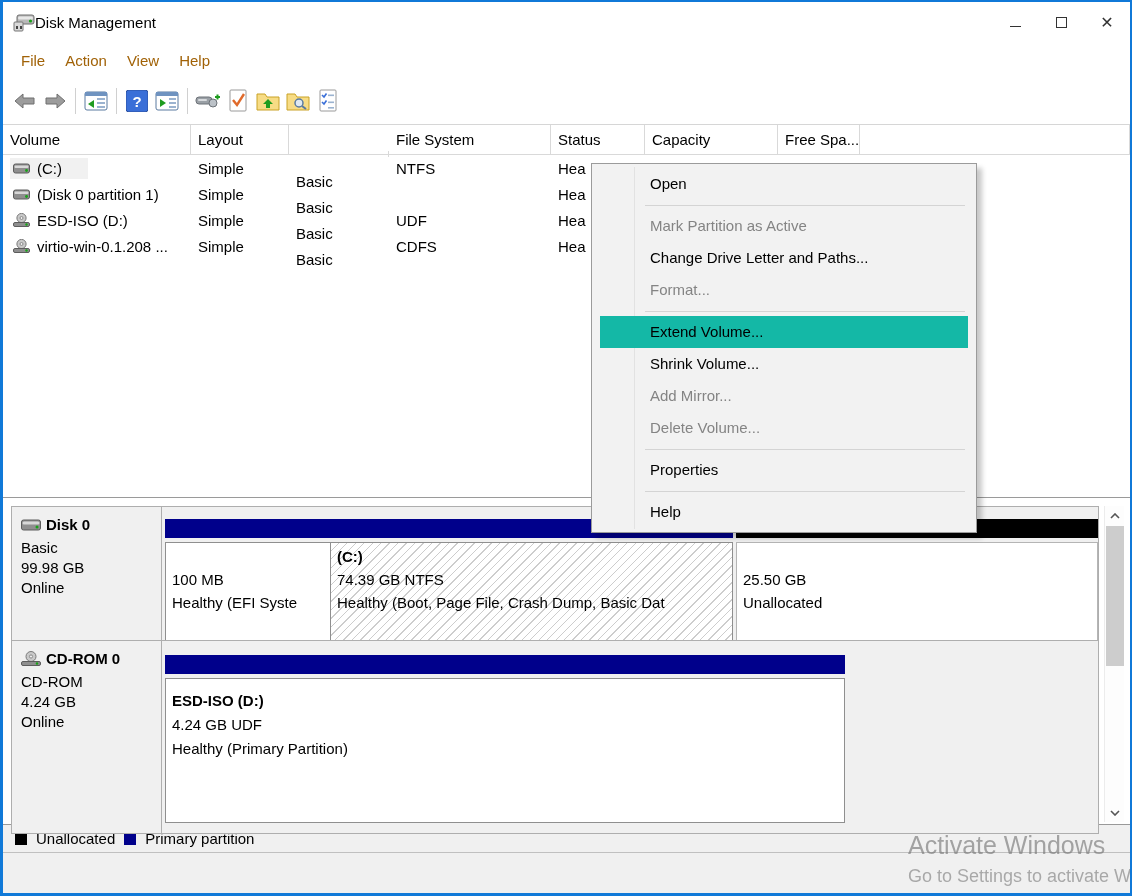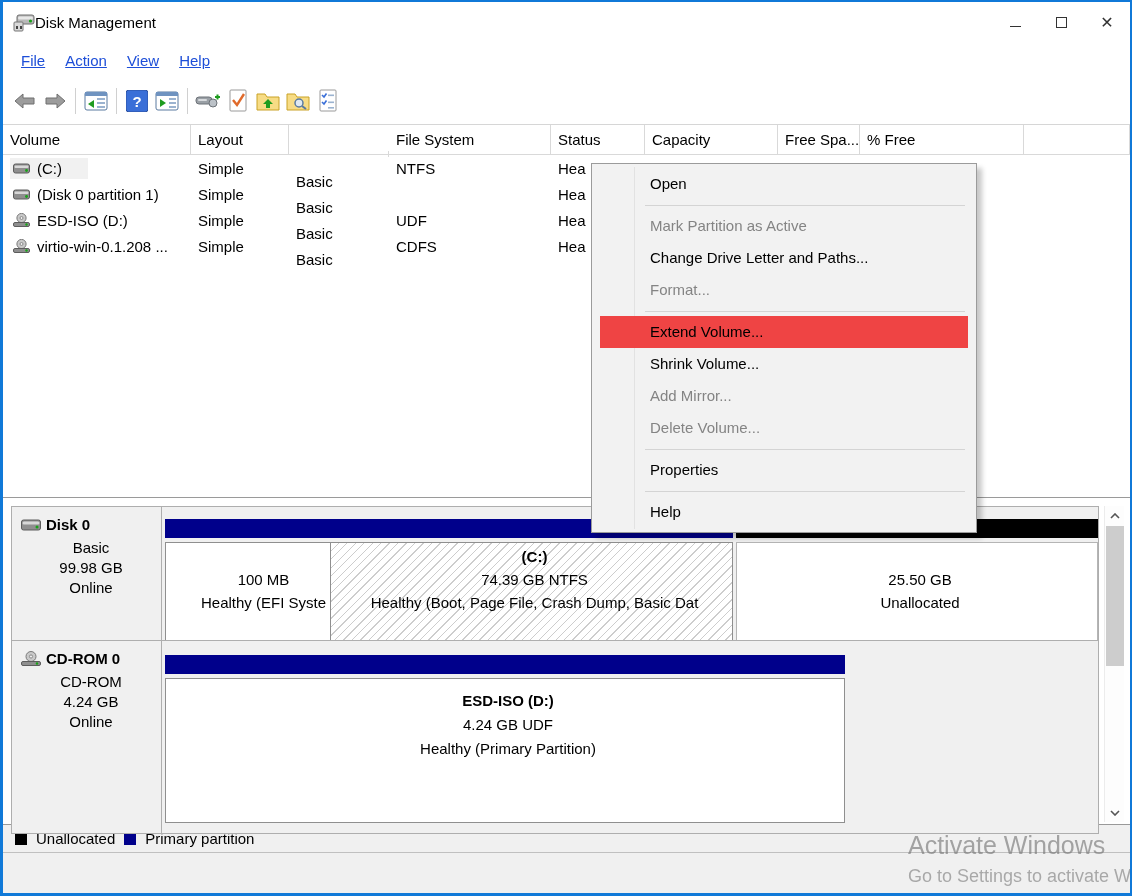--- a/index.html
+++ b/index.html
@@ -11,39 +11,39 @@
   
   .titlebar { height:41px; display:flex; align-items:center; padding-left:10px; background:#fff; }
   .title-text { font-size:15px; color:#000; margin-left:0; }
   .win-controls { margin-left:auto; display:flex; height:100%; }
   .win-btn { width:46px; display:flex; align-items:center; justify-content:center; color:#222; }
   .glyph-min { width:11px; border-top:1px solid #333; display:block; margin-top:8px;}
   .glyph-max { width:11px; height:11px; border:1px solid #333; display:block; }
   .glyph-close { font-size:16px; color:#333; line-height:1; }
   
   .menubar { height:35px; display:flex; align-items:center; padding-left:8px; font-size:15px; }
-  .menu-item { padding:4px 10px; color:#1d4ed8;text-decoration:underline; }
+  .menu-item { padding:4px 10px; color:#a16207; }
   
   .toolbar { height:47px; display:flex; align-items:center; padding-left:7px; border-bottom:1px solid #d6d6d6; }
   .tb-btn { width:30px; height:30px; display:flex; align-items:center; justify-content:center; }
   .tb-sep { width:1px; height:26px; background:#d0d0d0; margin:0 5px; }
   
   .list-panel { height:373px; border-bottom:1px solid #9a9a9a; background:#fff; font-size:15px; position:relative; }
   .lheader { display:flex; height:30px; border-bottom:1px solid #d9d9d9; }
   .hcell { border-right:1px solid #d9d9d9; padding:6px 0 0 7px; color:#000; overflow:hidden; white-space:nowrap; }
   .lrow { display:flex; height:26px; align-items:center; }
   .cell { padding-left:7px; overflow:hidden; white-space:nowrap; }
   .c0{width:188px;} .c1{width:98px;} .c2{width:100px;margin-top:26px;} .c3{width:162px;} .c4{width:94px;}
   .c5{width:133px;} .c6{width:82px;} .c7{width:164px;} .c8{flex:1;}
   .vol-wrap { display:inline-flex; align-items:center; gap:7px; padding:2px 26px 2px 3px; }
   .vol-focus { background:#f1f1f1; }
   
   .gap { height:6px; background:#fff; }
   
-  .graphic { position:relative; height:320px; background:#fff; font-size:15px;text-align:center; }
+  .graphic { position:relative; height:320px; background:#fff; font-size:15px; }
   .disk-row { position:absolute; left:8px; width:1088px; border:1px solid #aeaeae; display:flex; background:#f0f0f0; }
   .row-disk0 { top:2px; height:142px; }
   .row-cdrom0 { top:136px; height:194px; }
   .disk-label { width:150px; border-right:1px solid #aeaeae; padding:9px 0 0 9px; background:#f0f0f0; }
   .disk-name { display:flex; align-items:center; gap:5px; font-weight:bold; margin-bottom:5px; }
   .disk-sub { line-height:20px; }
   .disk-area { flex:1; position:relative; background:#f0f0f0; }
   .part { position:absolute; top:12px; bottom:5px; display:flex; flex-direction:column; }
   .part-cd { top:14px; bottom:10px; }
   .part-bar { height:19px; }
@@ -65,21 +65,21 @@
   .sw { width:12px; height:12px; display:inline-block; }
   .sw-black { background:#000; }
   .sw-navy { background:#00008B; }
   .statusbar { height:41px; background:#f0f0f0; border-top:1px solid #c0c0c0; }
   
   .context-menu { position:absolute; left:588px; top:161px; width:386px; background:#f2f2f2;
                   border:1px solid #9b9b9b; box-shadow:5px 5px 5px rgba(0,0,0,0.22); padding:4px 8px; z-index:50; }
   .context-menu::before { content:""; position:absolute; left:42px; top:3px; bottom:3px; width:1px; background:#e2e2e2; }
   .cm-item { height:32px; line-height:32px; padding-left:50px; font-size:15px; color:#000; position:relative; white-space:nowrap; }
   .cm-disabled { color:#848484; }
-  .cm-highlight { background:#ef4444; }
+  .cm-highlight { background:#14b8a6; }
   .cm-sep { height:1px; background:#d4d4d4; margin:5px 3px 4px 45px; }
   
   .watermark { position:absolute; left:905px; top:829px; z-index:60; color:#737373; opacity:0.62; pointer-events:none; white-space:nowrap; }
   .wm1 { font-size:25px; }
   .wm2 { font-size:18px; margin-top:6px; color:#7d7d7d; }
   svg { display:block; }
 </style>
 </head>
 <body>
 
@@ -199,21 +199,20 @@
 
   <div class="list-panel">
     <div class="lheader">
       <div class="hcell c0">Volume</div>
       <div class="hcell c1">Layout</div>
       <div class="hcell c2">Type</div>
       <div class="hcell c3">File System</div>
       <div class="hcell c4">Status</div>
       <div class="hcell c5">Capacity</div>
       <div class="hcell c6">Free Spa...</div>
-      <div class="hcell c7">% Free</div>
       <div class="hcell c8"></div>
     </div>
 
     <div class="lrow">
       <div class="cell c0"><span class="vol-wrap vol-focus">
         <svg width="17" height="11" viewBox="0 0 17 11">
               <rect x="0.5" y="1" width="16" height="9" rx="2" fill="#8f8f8f" stroke="#5d5d5d"></rect>
               <rect x="1.5" y="2.5" width="14" height="2.5" rx="1" fill="#d8d8d8"></rect>
               <circle cx="13.5" cy="7.5" r="1.4" fill="#17a317"></circle>
             </svg>

